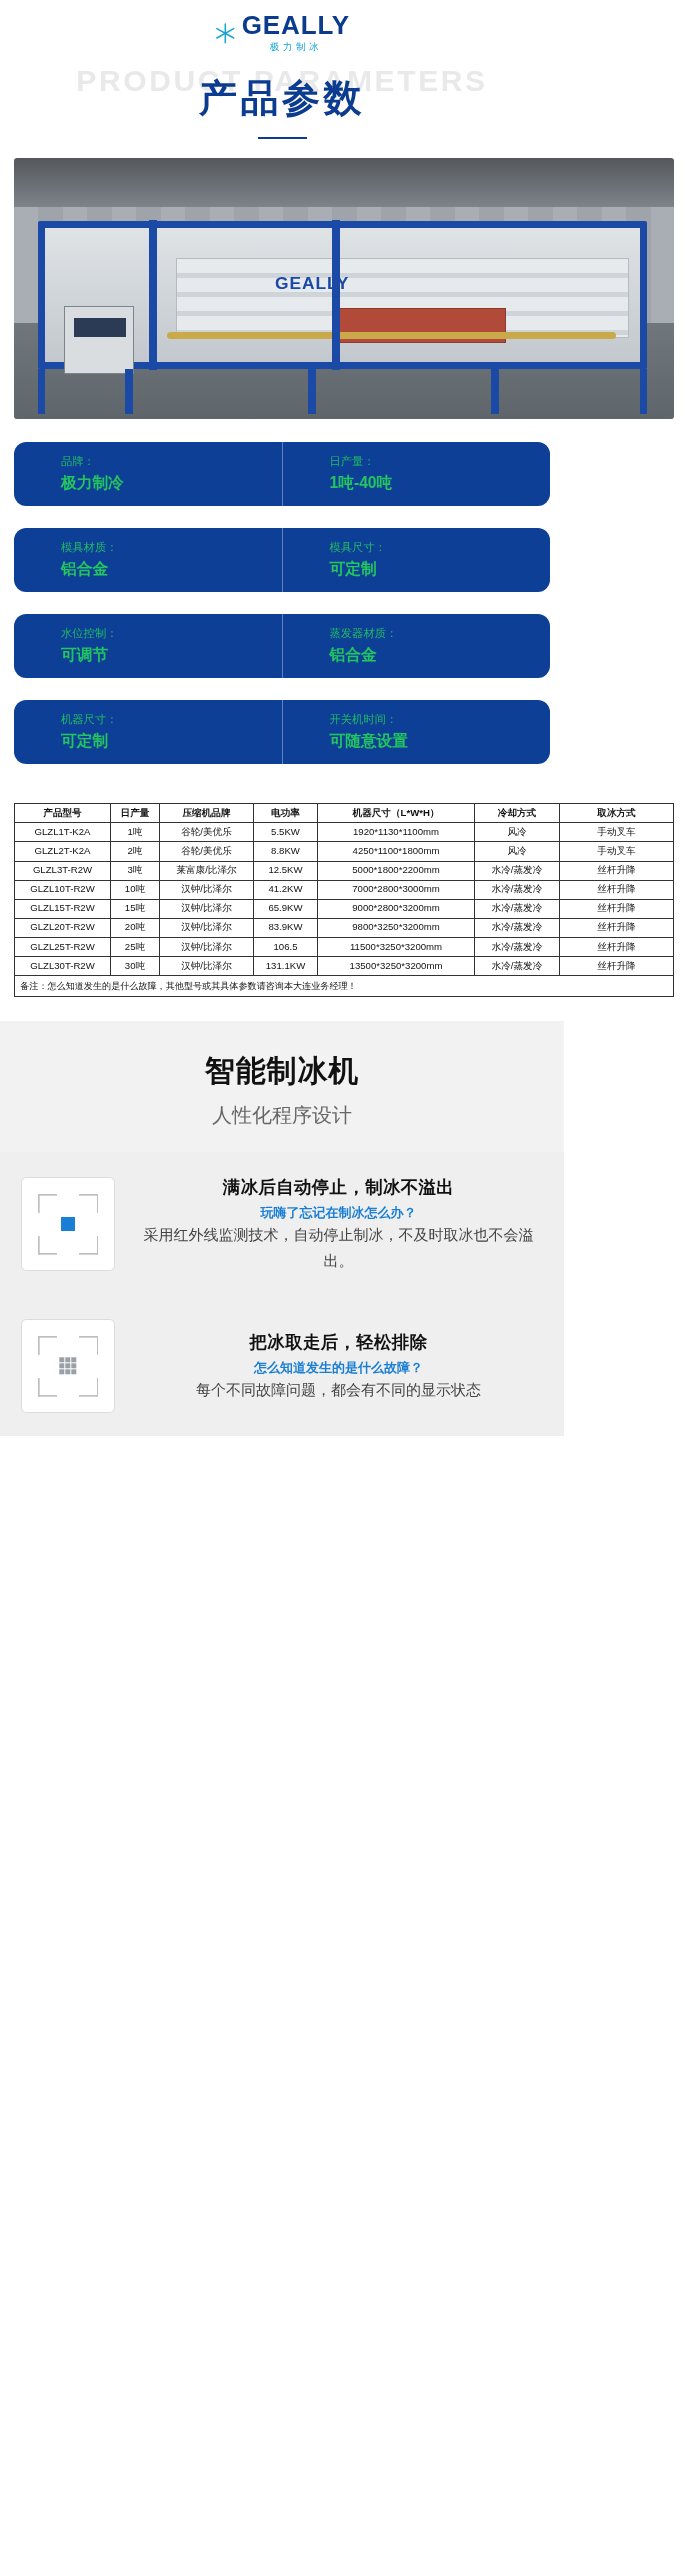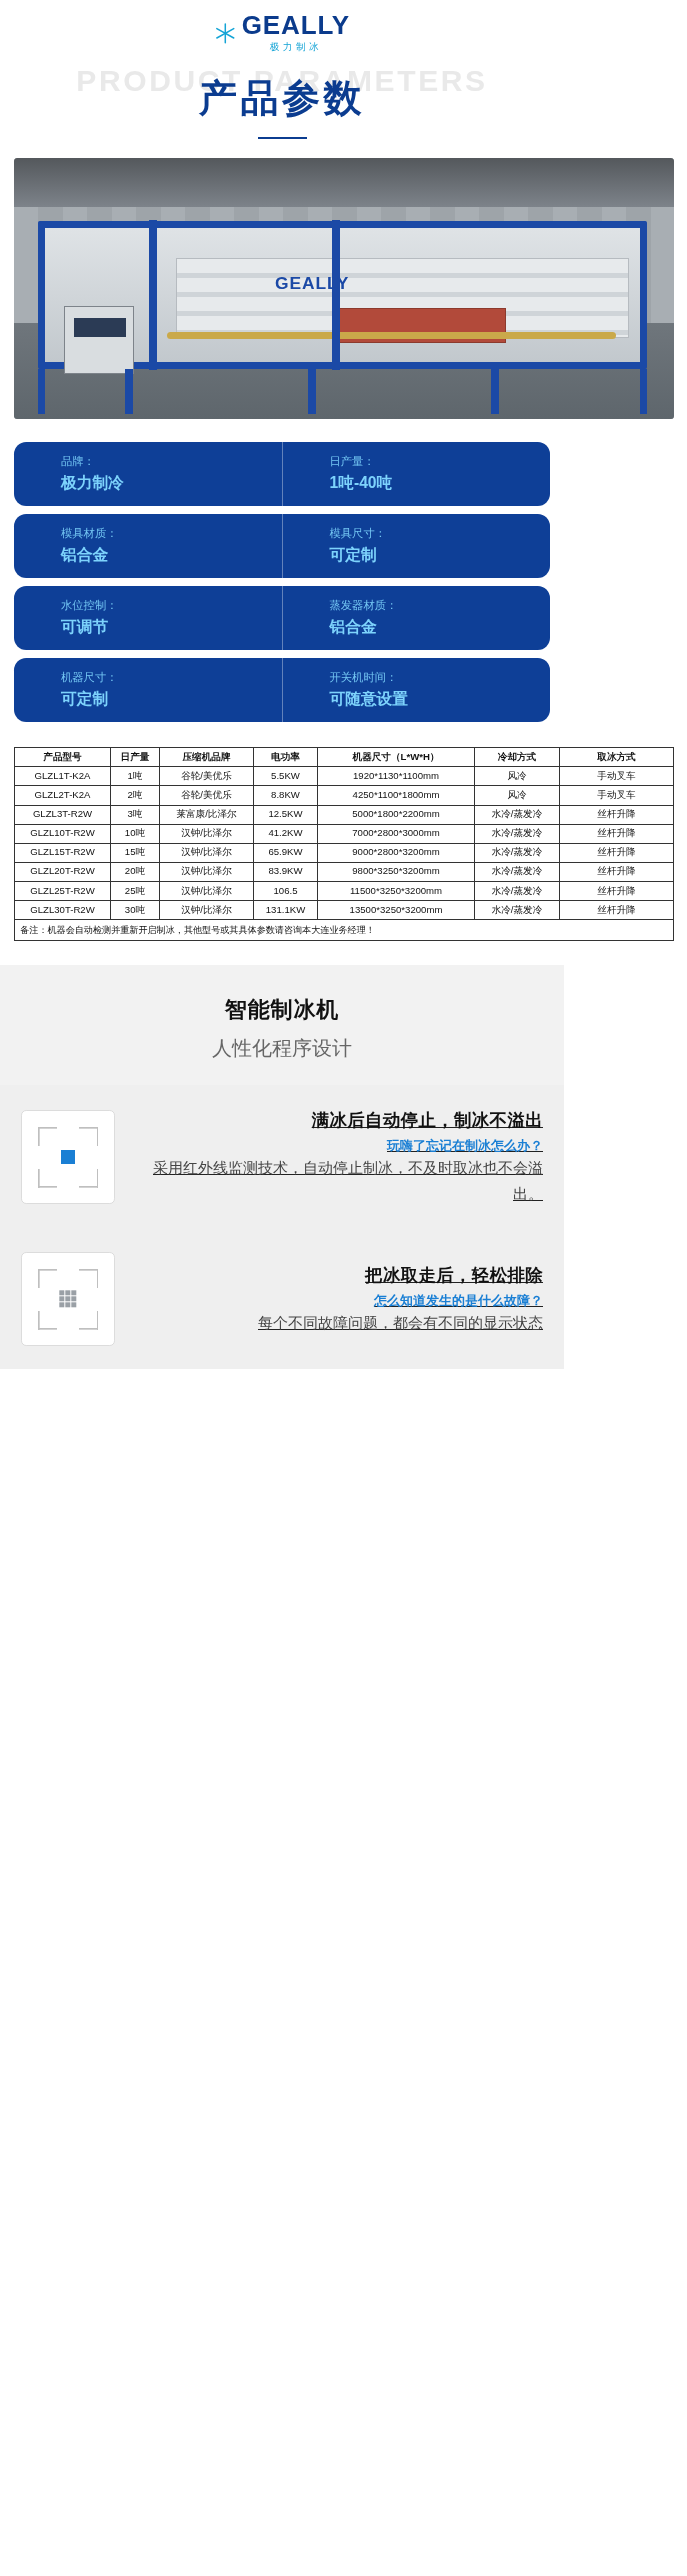--- a/index.html
+++ b/index.html
@@ -108,40 +108,40 @@
   }
   .banner-red {
     position:absolute; left:287px; top:80px; width:174px; height:35px;
     background:#b24a3a; border:0.9px solid #8c3a2d;
   }
 
   
   .specs { padding: 22.6px 14px 7px 14px; }
   .spec-row {
     display:flex; background:#0e3f97; border-radius:12.2px;
-    height: 64px; margin-bottom: 8px; color:#7dd3fc;
+    height: 64px; margin-bottom: 22px; color:#22c55e;
   }
   .spec-cell { flex:1; display:flex; flex-direction:column; justify-content:center; padding-left:47px; }
   .spec-cell + .spec-cell { border-left:0.9px solid rgba(255,255,255,.35); }
   .spec-key { font-size:11.3px; opacity:.92; margin-bottom:3.5px; }
   .spec-val { font-size:15.7px; font-weight:bold; }
 
   
   .table-wrap { padding: 10.4px 14px 0 14px; }
   table { border-collapse: collapse; width: 660px; font-size: 9.6px; padding-left: 16px; }
   th, td {
     border:0.9px solid #333; padding:2.6px 1.7px; text-align:center; color:#111;
     line-height:1.35;
   }
   thead th { background:#ffffff; font-weight:bold; font-size:9.6px; }
   .note-cell { text-align:left; padding:3.5px 5.2px; font-size:9.1px; color:#111; }
 
   
   .sec2 { margin-top: 24.4px; background:#f2f2f2; padding: 30px 0 22.6px 0; text-align:center; }
-  .sec2 h2 { font-size:22px; color:#111; font-weight:bold; letter-spacing:0.9px; }
+  .sec2 h2 { font-size:30px; color:#111; font-weight:bold; letter-spacing:0.9px; }
   .sec2 p { font-size:20px; color:#666; margin-top:10.4px; }
 
   .feature {
     display:flex; align-items:center; gap:19px;
     padding: 22.6px 21px; background:#efefef;
   }
   .feature.alt { background:#fbfbfb; }
   .fimg {
     width:94px; height:94px; flex:0 0 94px;
     background:#ffffff; border:0.9px solid #dcdcdc; border-radius:5.2px;
@@ -172,21 +172,21 @@
       linear-gradient(#9aa0a6,#9aa0a6) left top/5.2px 5.2px no-repeat,
       linear-gradient(#9aa0a6,#9aa0a6) center top/5.2px 5.2px no-repeat,
       linear-gradient(#9aa0a6,#9aa0a6) right top/5.2px 5.2px no-repeat,
       linear-gradient(#9aa0a6,#9aa0a6) left center/5.2px 5.2px no-repeat,
       linear-gradient(#9aa0a6,#9aa0a6) center center/5.2px 5.2px no-repeat,
       linear-gradient(#9aa0a6,#9aa0a6) right center/5.2px 5.2px no-repeat,
       linear-gradient(#9aa0a6,#9aa0a6) left bottom/5.2px 5.2px no-repeat,
       linear-gradient(#9aa0a6,#9aa0a6) center bottom/5.2px 5.2px no-repeat,
       linear-gradient(#9aa0a6,#9aa0a6) right bottom/5.2px 5.2px no-repeat;
   }
-  .ftext { flex:1; text-align:right;text-decoration:underline; }
+  .ftext { flex:1; text-align:center; }
   .ftitle { font-size:17.4px; font-weight:bold; color:#111; letter-spacing:0.4px; }
   .fsub { font-size:13px; font-weight:bold; color:#1a7fd4; margin-top:5px; }
   .fbody { font-size:15px; color:#444; line-height:1.75; }
 </style>
 </head>
 <body>
 
 <div class="page">
 
   <div class="header">
@@ -355,21 +355,21 @@
         <tr>
           <td>GLZL30T-R2W</td>
           <td>30吨</td>
           <td>汉钟/比泽尔</td>
           <td>131.1KW</td>
           <td>13500*3250*3200mm</td>
           <td>水冷/蒸发冷</td>
           <td>丝杆升降</td>
         </tr>
         <tr>
-          <td class="note-cell" colspan="7">备注：机器会自动检测并重新开启制冰，其他型号或其具体参数请咨询本大连业务经理！</td>
+          <td class="note-cell" colspan="7">备注：怎么知道发生的是什么故障，其他型号或其具体参数请咨询本大连业务经理！</td>
         </tr>
       </tbody>
     </table>
   </div>
 
   <div class="sec2">
     <h2>智能制冰机</h2>
     <p>人性化程序设计</p>
   </div>
 

